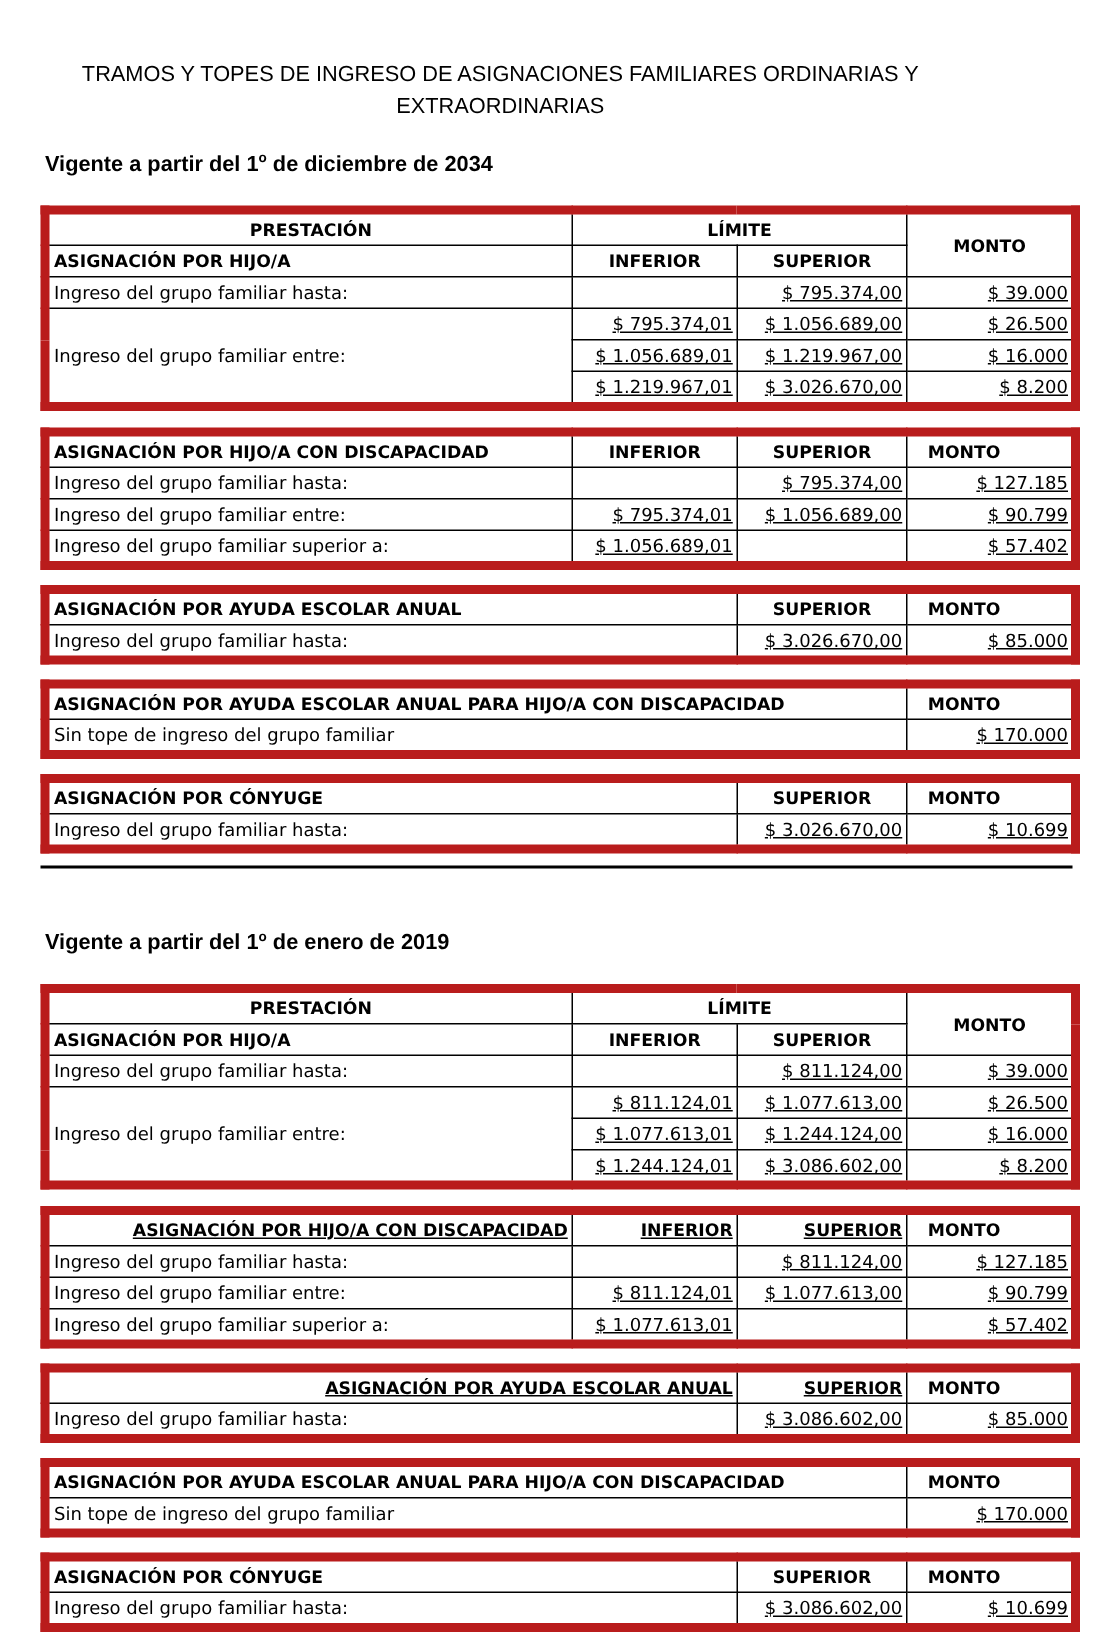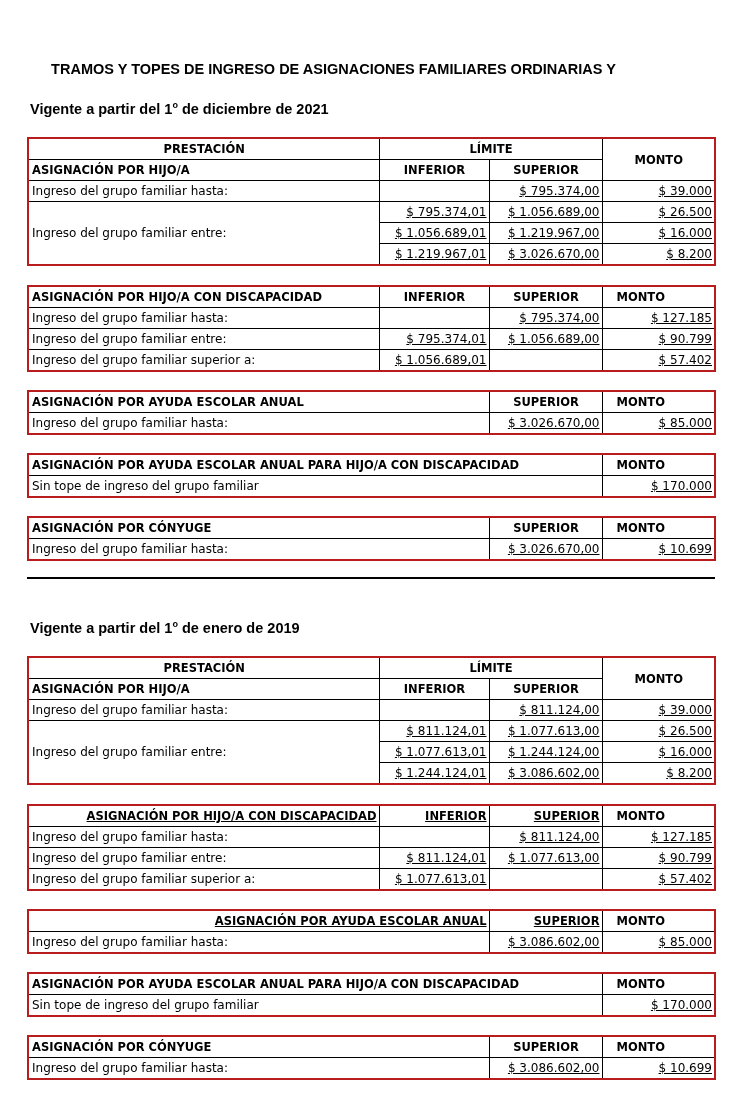--- a/index.html
+++ b/index.html
@@ -1,39 +1,40 @@
 <!DOCTYPE html>
 <html><head>
 <meta charset="utf-8">
 <style>
   html, body { margin:0; padding:0; background:#ffffff; }
   body { width:737px; height:1097px; position:relative; overflow:hidden; color:#000; }
   .title { position:absolute; left:0; width:667px; top:40px; text-align:center;
-    font-family:"Liberation Sans", sans-serif; font-weight:bold; font-size:14.5px; line-height:21px;margin-top:19px; }
+    font-family:"Liberation Sans", sans-serif; font-weight:normal; font-size:14.5px; line-height:21px; }
   .vigente { position:absolute; left:30px; font-family:"Liberation Sans", sans-serif; font-weight:bold; font-size:14.5px; }
   .vigente sup { font-size:9px; }
   table.t { position:absolute; left:27px; border-collapse:collapse; table-layout:fixed;
     font-family:"DejaVu Sans", sans-serif; font-size:12px; width:688px; }
   table.t td { border:1px solid #000; height:20px; padding:0 2px 0 3px; white-space:nowrap; overflow:hidden; line-height:20px; }
-  table.t { border:2px solid #b91c1c;padding-left:40px; }
+  table.t { border:6px solid #b91c1c;padding-left:40px; }
   .h { font-weight:bold; font-size:11.5px; }
   .c { text-align:center; }
   .r { text-align:right;text-decoration:underline; }
   .l { text-align:left;margin-top:23px; }
   .mon { padding-left:14px !important; }
   .sep { position:absolute; left:27px; width:688px; top:577px; height:0; border-top:2px solid #000; }
 </style>
 </head>
 <body>
 
 <div class="title">
   <div>TRAMOS Y TOPES DE INGRESO DE ASIGNACIONES FAMILIARES ORDINARIAS Y</div>
+  <div>EXTRAORDINARIAS</div>
 </div>
 
-<div class="vigente" style="top:100px;"><span>Vigente a partir del 1</span><sup>o</sup><span> de diciembre de 2021</span></div>
+<div class="vigente" style="top:100px;"><span>Vigente a partir del 1</span><sup>o</sup><span> de diciembre de 2034</span></div>
 
 <table class="t" style="top:137px;">
   <colgroup>
       <col style="width:351px">
       <col style="width:110px">
       <col style="width:113px">
       <col style="width:113px">
     </colgroup>
   <tbody>
       <tr>

